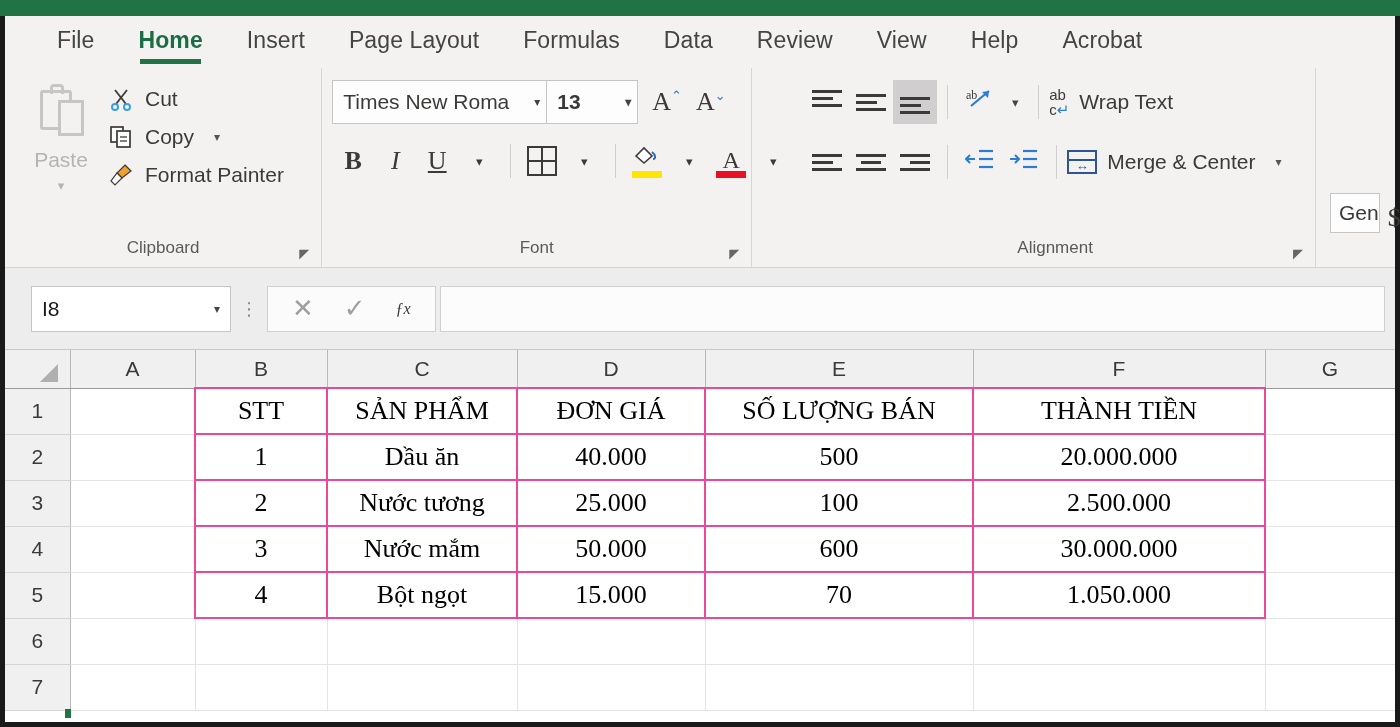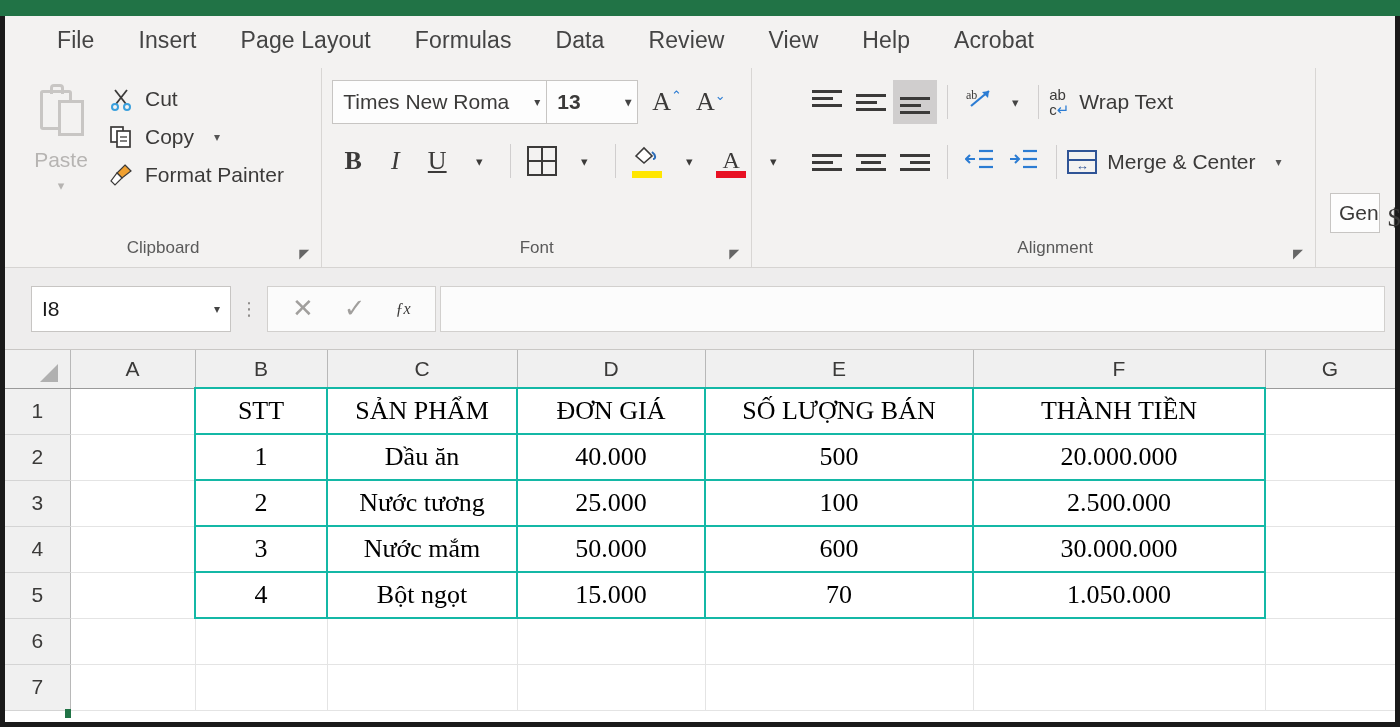--- a/index.html
+++ b/index.html
@@ -197,41 +197,42 @@
   }
   .rowhead {
     width: 65px; height: 46px; background:#f0f0f0; border-right:1px solid #b8b8b8; border-bottom:1px solid #d4d4d4;
     font-size: 21px; font-weight: normal; color:#3b3a39; text-align:center; vertical-align: middle;
   }
   td.cell {
     height: 46px; background:#ffffff; border-right:1px solid #e4e4e4; border-bottom:1px solid #e4e4e4;
     vertical-align: middle;
   }
   td.data {
-    border: 2px solid #14b8a6;
+    border: 2px solid #ec4899;
     text-align: center;
     font-family: "Liberation Serif", serif;
     font-size: 26px;
     color: #000000;
     white-space: nowrap;
   }
   td.data.hdr { font-size: 26px; }
   .grid-bottom-mark {
     position: absolute; left: 60px; bottom: 4px; width: 6px; height: 9px; background:#217346;
   }
 </style>
 </head>
 <body>
 
 <div id="app">
 
   <div class="titlebar"></div>
 
   <div class="tabstrip">
     <div class="tab">File</div>
+    <div class="tab active">Home</div>
     <div class="tab">Insert</div>
     <div class="tab">Page Layout</div>
     <div class="tab">Formulas</div>
     <div class="tab">Data</div>
     <div class="tab">Review</div>
     <div class="tab">View</div>
     <div class="tab">Help</div>
     <div class="tab">Acrobat</div>
   </div>
 

